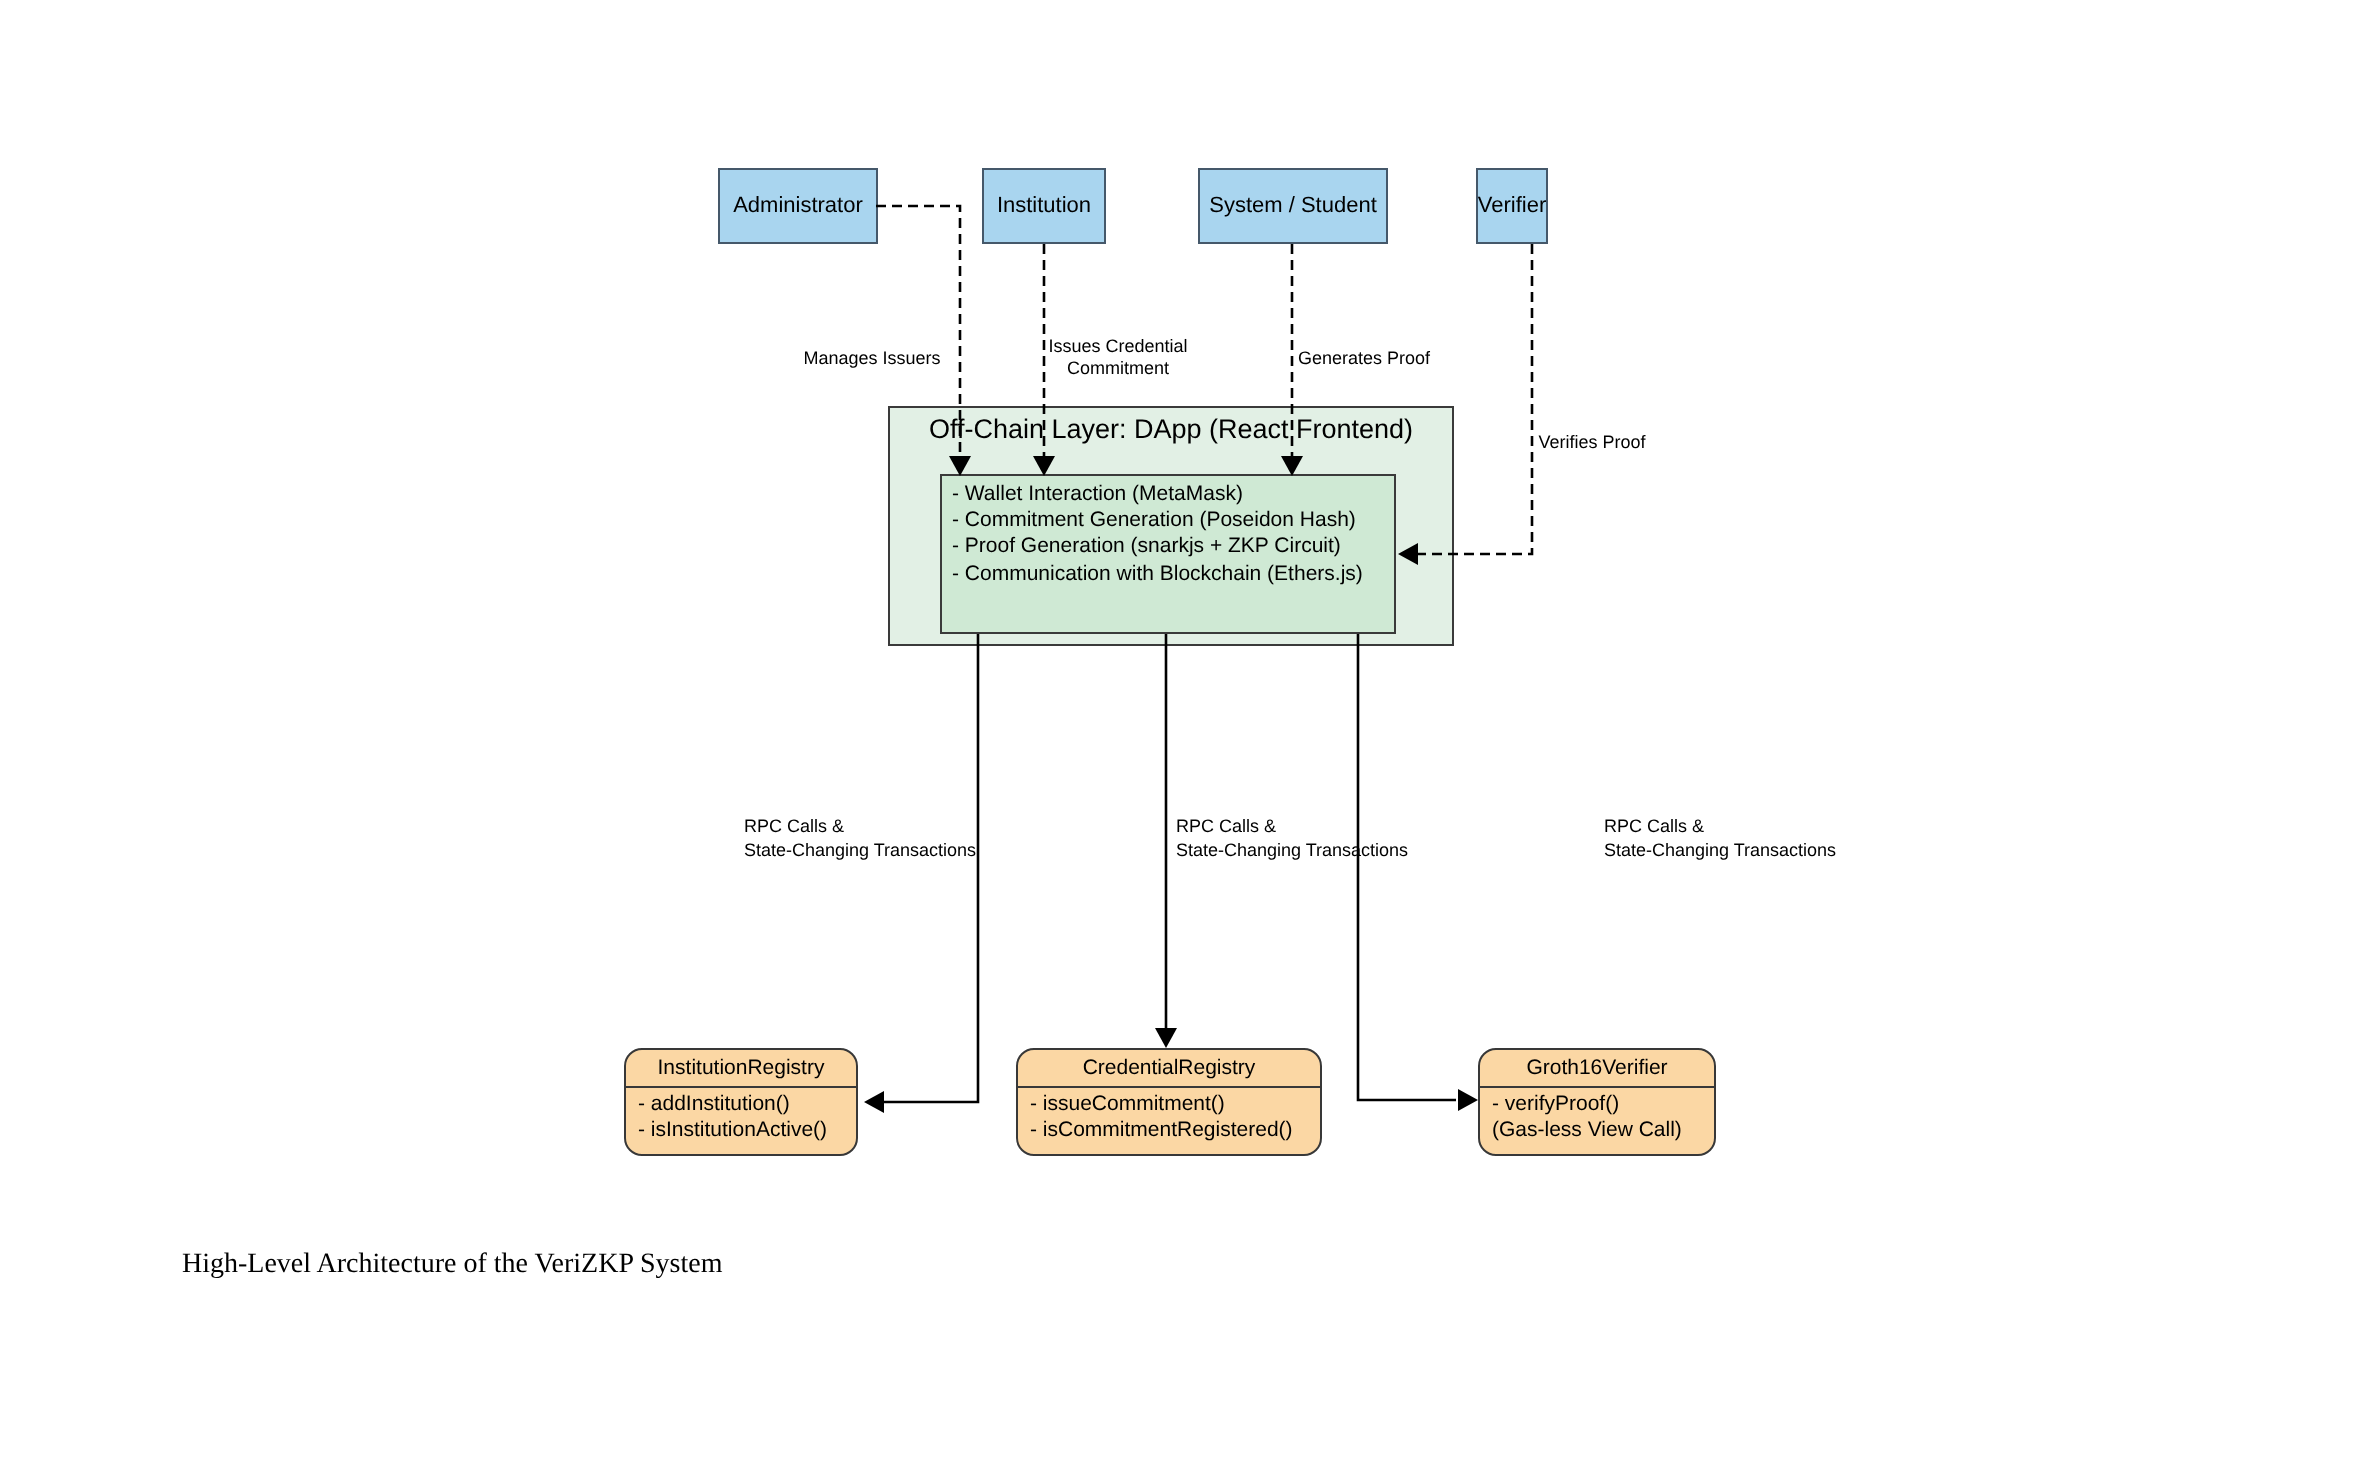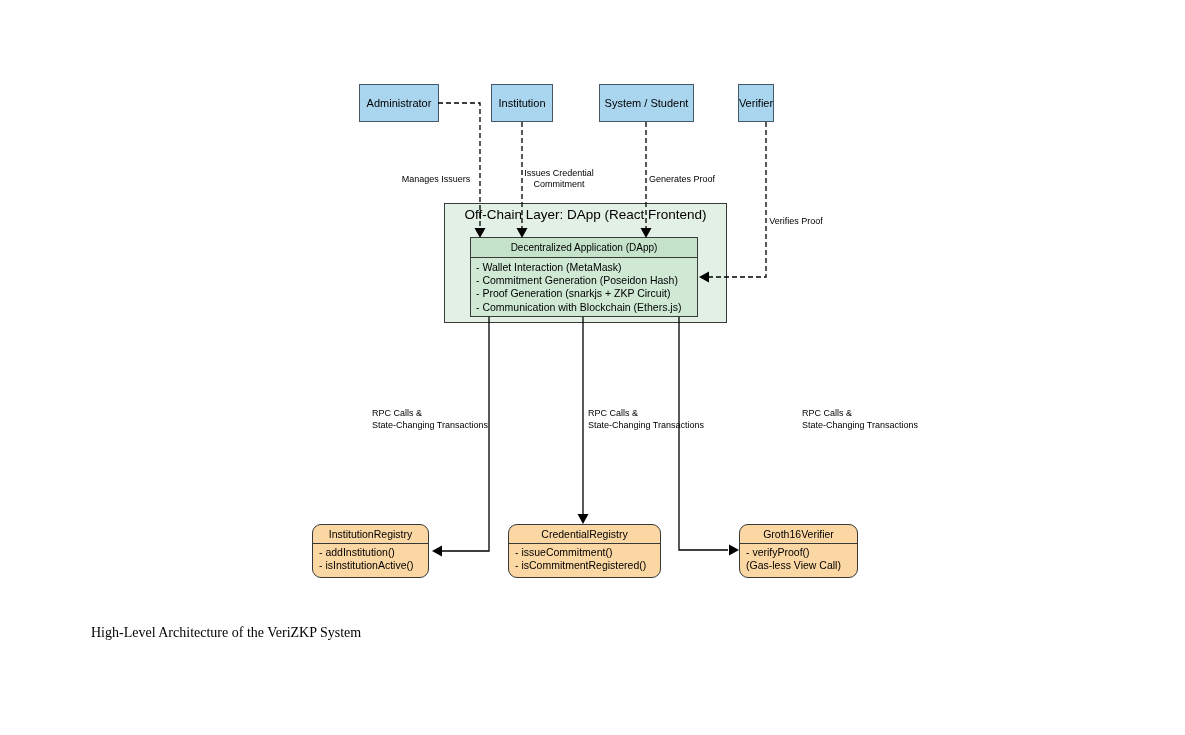--- a/index.html
+++ b/index.html
@@ -118,21 +118,20 @@
     <div>Generates Proof</div>
   </div>
   <div class="flow-label" id="label-verifies">
     <div>Verifies Proof</div>
   </div>
 
   <div class="offchain">
     <div class="offchain-title">Off-Chain Layer: DApp (React Frontend)</div>
   </div>
   <div class="dapp">
-    <div class="dapp-header">Decentralized Application (DApp)</div>
     <div class="dapp-body">
       <div class="dapp-item">- Wallet Interaction (MetaMask)</div>
       <div class="dapp-item">- Commitment Generation (Poseidon Hash)</div>
       <div class="dapp-item">- Proof Generation (snarkjs + ZKP Circuit)</div>
       <div class="dapp-item">- Communication with Blockchain (Ethers.js)</div>
     </div>
   </div>
 
   <div class="rpc-label" id="rpc-1">
     <div>RPC Calls &amp;</div>

